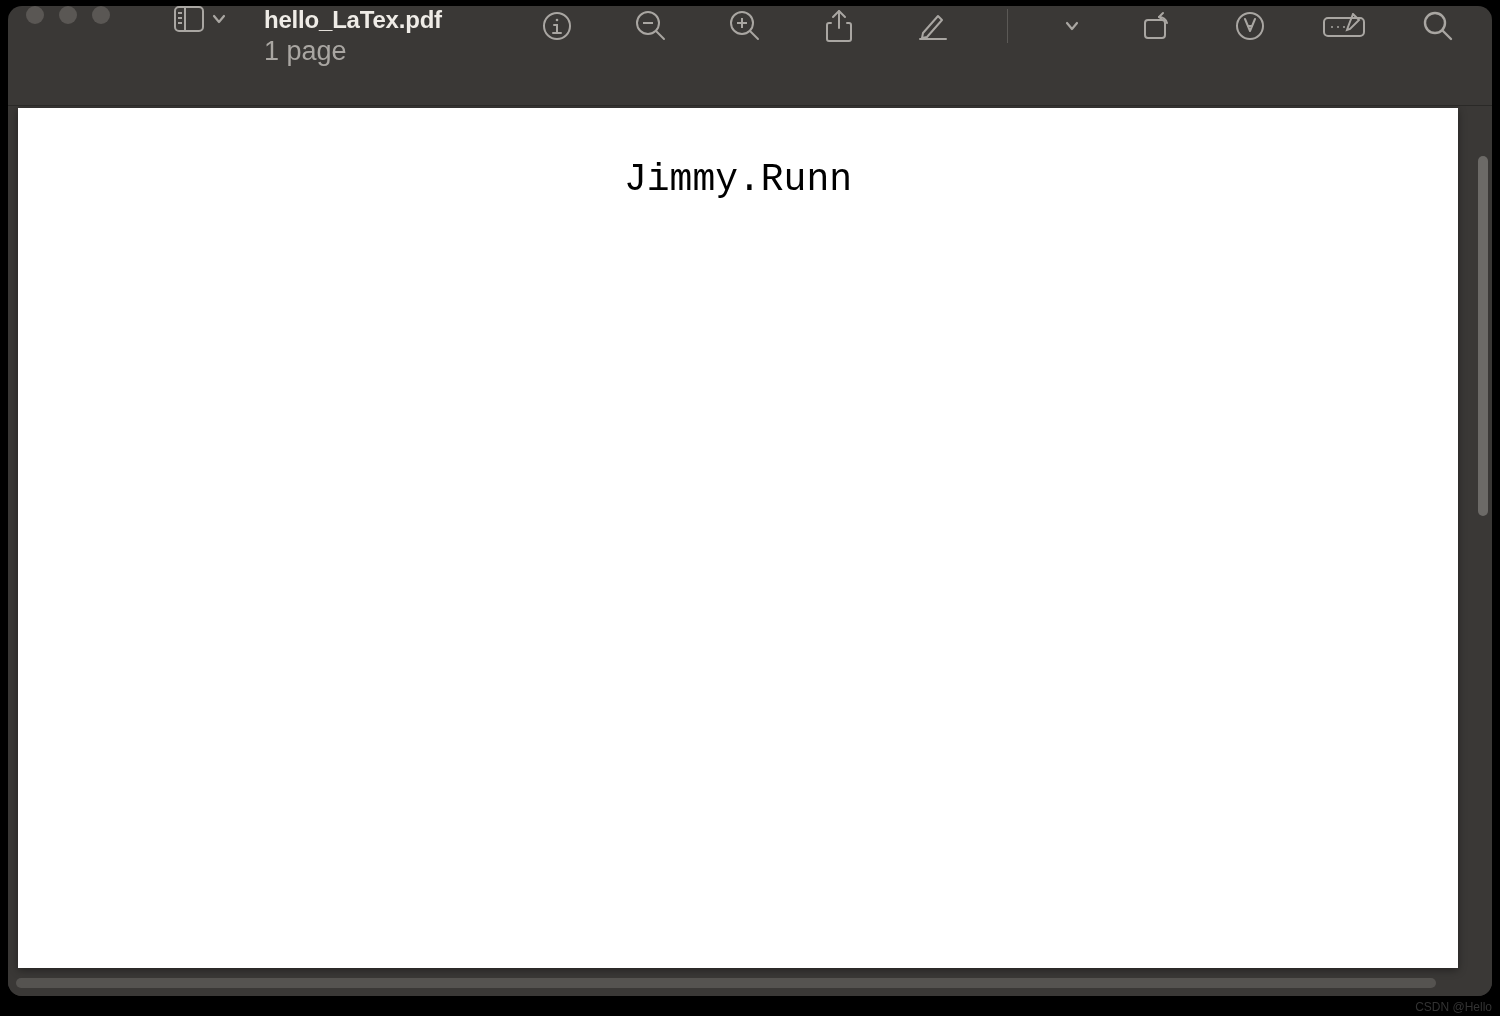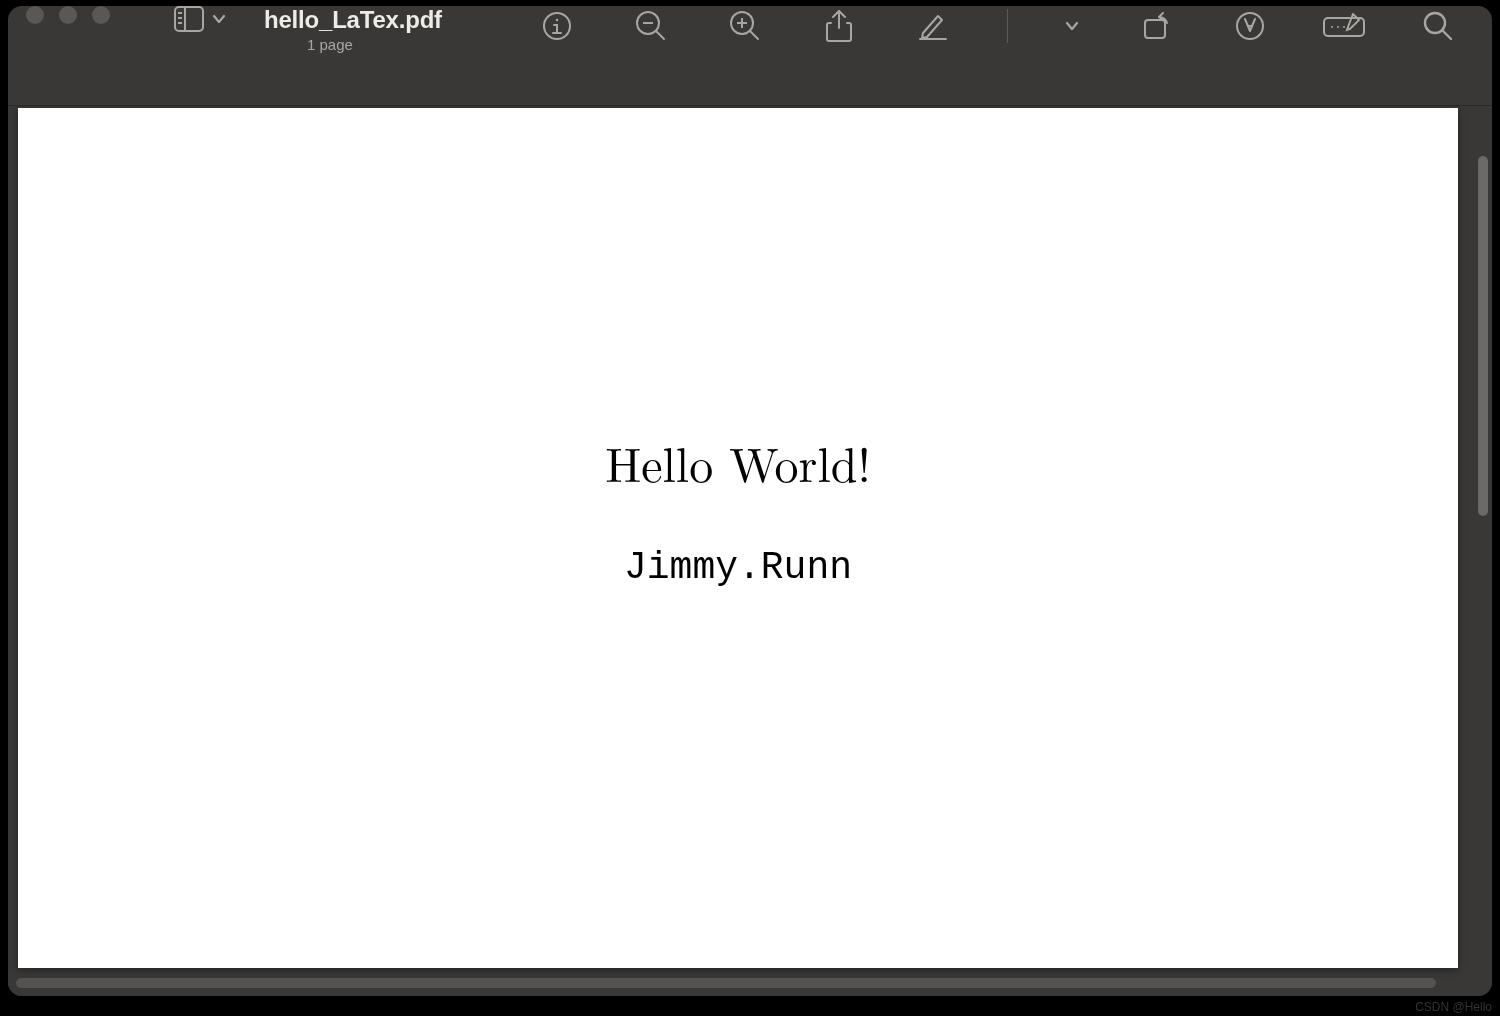--- a/index.html
+++ b/index.html
@@ -52,24 +52,23 @@
     margin-left: 26px;
     color: #e5e2de;
   }
   .title-filename {
     font-size: 24px;
     font-weight: 600;
     color: #efece7;
     letter-spacing: -0.2px;
   }
   .title-sub {
-    font-size: 15px;
+    font-size: 27px;
     color: #a9a6a2;
     margin-top: 2px;
-    margin-left: 43px;
   }
   .toolbar {
     margin-left: auto;
     display: flex;
     align-items: center;
     gap: 54px;
     padding-right: 16px;
     color: #a9a6a2;
   }
   .tool-btn {
@@ -289,21 +288,20 @@
             <line x1="20" y1="20" x2="28" y2="28" stroke-linecap="round"></line>
           </svg>
         </span>
       </div>
 
     </div>
   </div>
 
   <div class="content-area">
     <div class="page">
-      <div class="doc-title">Hello World!</div>
       <div class="doc-author">Jimmy.Runn</div>
     </div>
 
     <div class="vscroll"></div>
     <div class="hscroll"></div>
   </div>
 
 </div>
 
 <div class="watermark">CSDN @Hello</div>

